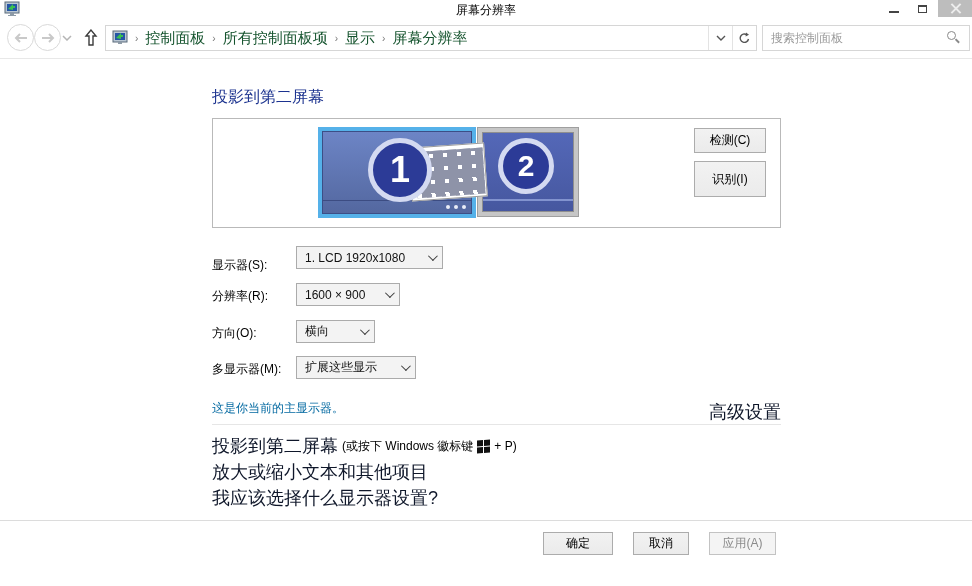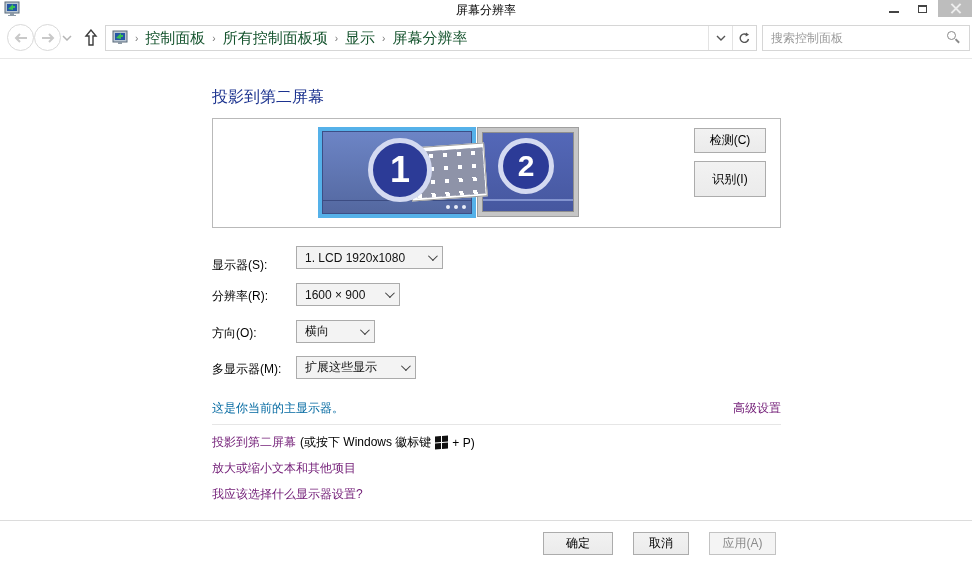--- a/index.html
+++ b/index.html
@@ -63,21 +63,21 @@
 
   .btn { border:1px solid #acacac; background:linear-gradient(#f2f2f2,#ebebeb); font-size:12px; color:#000; display:flex; align-items:center; justify-content:center; font-family:inherit; }
   #detect-btn { left:694px; top:128px; width:72px; height:25px; }
   #identify-btn { left:694px; top:161px; width:72px; height:36px; }
 
   .form-label { left:212px; font-size:12px; color:#000; }
   .combo { left:296px; height:23px; border:1px solid #ababab; background:#f3f3f3; display:flex; align-items:center; font-size:12px; color:#111; padding-left:8px; }
   .combo .chev { margin-left:auto; margin-right:7px; width:7px; height:7px; border-right:1.4px solid #3d3d3d; border-bottom:1.4px solid #3d3d3d; transform:rotate(45deg) translateY(-2px); }
 
   #primary-note { left:212px; top:400px; font-size:12px; color:#0369a1; }
-  a.link { color:#701a75; text-decoration:none; font-size:12px; }
+  a.link { color:#0f172a; text-decoration:none; font-size:18px; }
   #advanced-link { top:400px; right:191px; }
   #divider1 { left:212px; top:424px; width:569px; height:1px; background:#e6e6e6; }
 
   #link-row1 { left:212px; top:434px; font-size:12px; color:#000; display:flex; align-items:center; gap:4px; }
   #link-row2 { left:212px; top:460px; }
   #link-row3 { left:212px; top:486px; }
   .winlogo { display:inline-grid; grid-template-columns:6px 6px; grid-template-rows:6px 6px; gap:1px; transform:skewY(-4deg); }
   .winlogo i { background:#111; }
 
   #divider2 { left:0; top:520px; width:972px; height:1px; background:#dcdcdc; }

